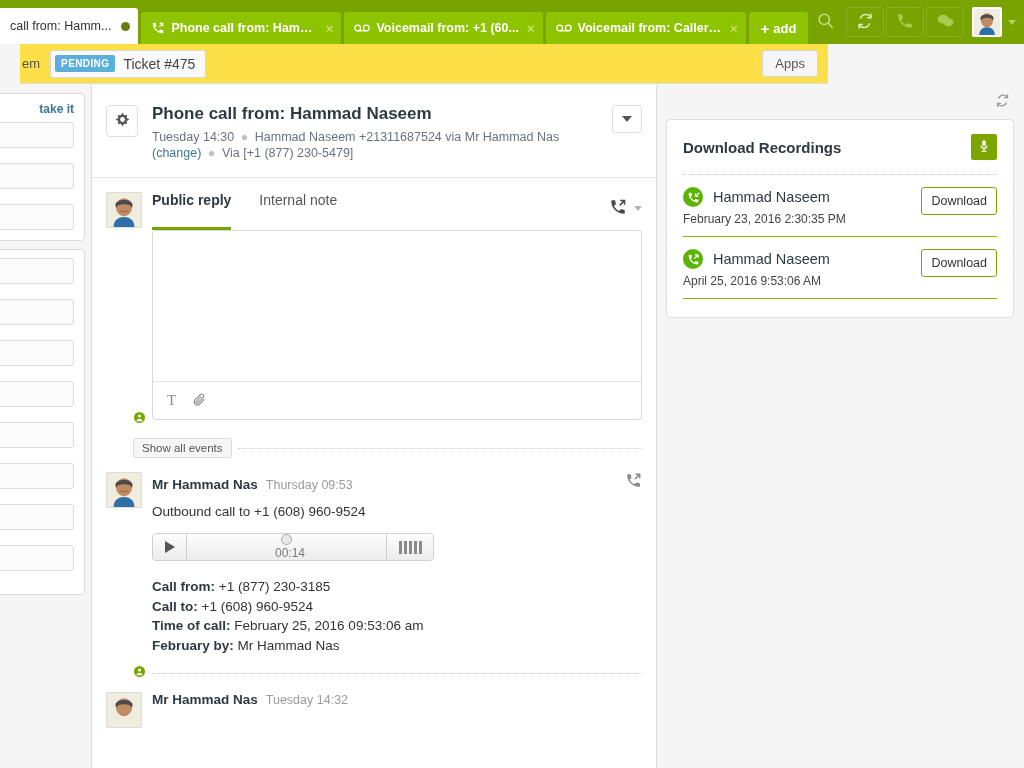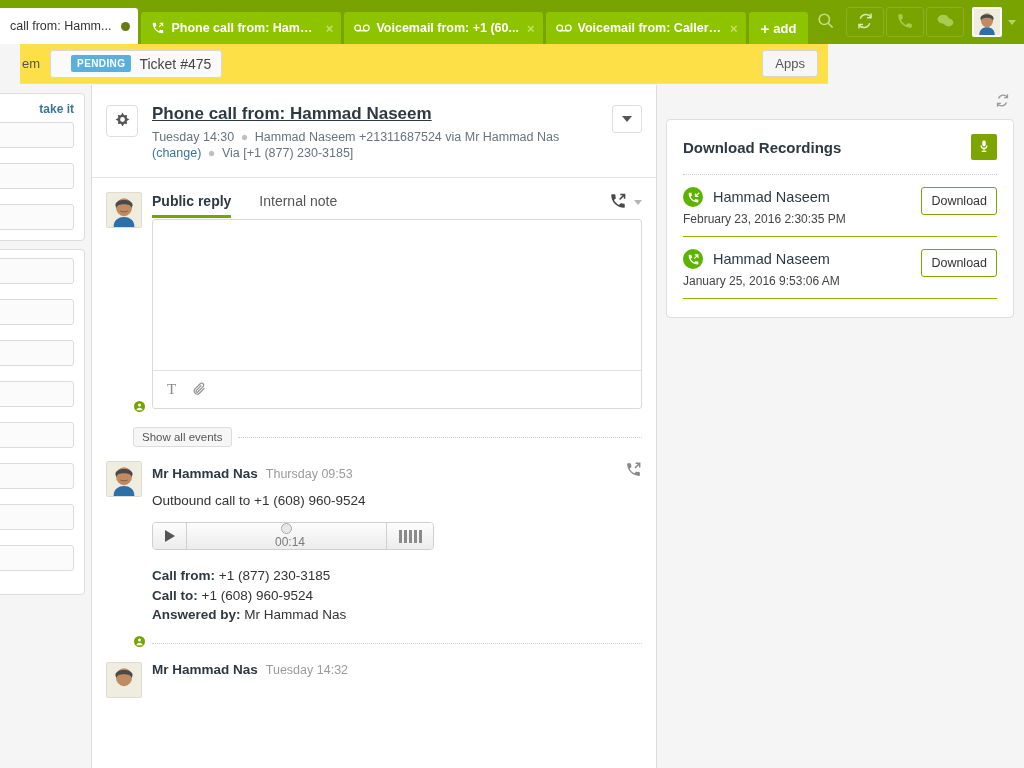--- a/index.html
+++ b/index.html
@@ -86,21 +86,21 @@
     background: #fde047;
     border-bottom: 1px solid #ddd;
     display: flex; align-items: center; margin-left: 20px;
   }
   .sub-left-cut {
     font-size: 13px; color: #555; padding-left: 2px; padding-right: 10px;
   }
   .ticket-chip {
     display: flex; align-items: center;
     border: 1px solid #d8d8d8; border-radius: 3px;
-    background: #fafafa; height: 28px; padding: 0 10px 0 20px;
+    background: #fafafa; height: 28px; padding: 0 10px 0 4px;
   }
   .pending-badge {
     background: #5bb0db; color: #fff;
     font-size: 10px; font-weight: bold; letter-spacing: .4px;
     padding: 3px 6px; border-radius: 2px; margin-right: 8px;
   }
   .ticket-num { font-size: 14px; color: #444; }
   .apps-btn {
     position: absolute; right: 10px; top: 6px;
     border: 1px solid #d4d4d4; border-radius: 3px;
@@ -142,21 +142,21 @@
     border-bottom: 1px solid #e4e4e4;
   }
   .gear-box {
     width: 32px; height: 32px; flex: 0 0 32px;
     border: 1px solid #dedede; border-radius: 4px; background: #fff;
     display: flex; align-items: center; justify-content: center;
     margin-right: 14px;
   }
   .ticket-title {
     font-size: 17px; font-weight: bold; color: #2f3941;
-    margin: 0 0 5px 0; line-height: 1.1; text-decoration: underline;
+    margin: 0 0 5px 0; line-height: 1.1;
   }
   .ticket-meta {
     font-size: 12.5px; color: #68737d; line-height: 1.3;
     max-width: 410px;
   }
   .ticket-meta .sep { color: #c0c0c0; padding: 0 3px; }
   .ticket-meta a { color: #3a7699; text-decoration: none; }
   .dd-box {
     margin-left: auto; width: 30px; height: 28px;
     border: 1px solid #dedede; border-radius: 3px; background: #fff;
@@ -179,21 +179,21 @@
   }
   .avatar-badge {
     position: absolute; bottom: -5px; right: -5px;
     width: 15px; height: 15px; border-radius: 50%;
     background: #77a500; border: 2px solid #fff;
     display: flex; align-items: center; justify-content: center;
   }
   .composer-body { flex: 1; min-width: 0; }
   .reply-tabs { display: flex; align-items: center; position: relative; }
   .reply-tab {
-    font-size: 14px; padding: 0 0 6px 0; margin-right: 28px;
+    font-size: 14px; padding: 0 0 19px 0; margin-right: 28px;
     color: #555; border-bottom: 3px solid transparent;
   }
   .reply-tab.active { color: #2f3941; font-weight: bold; border-bottom-color: #78a300; }
   .call-icon-head { margin-left: auto; display: flex; align-items: center; padding-bottom: 6px; }
   .caret-grey {
     width: 0; height: 0; margin-left: 7px;
     border-left: 4px solid transparent;
     border-right: 4px solid transparent;
     border-top: 5px solid #b5b5b5;
   }
@@ -451,21 +451,21 @@
       </span>
     </div>
     <div>
       <div class="ticket-title">Phone call from: Hammad Naseem</div>
       <div class="ticket-meta">
         <span>Tuesday 14:30</span>
         <span class="sep">●</span>
         <span>Hammad Naseem +21311687524 via Mr Hammad Nas</span>
         <a href="#">(change)</a>
         <span class="sep">●</span>
-        <span>Via [+1 (877) 230-3185]</span>
+        <span>Via [+1 (877) 230-5479]</span>
       </div>
     </div>
     <div class="dd-box">
       <span class="caret-dark"></span>
     </div>
   </div>
 
   <div class="composer">
     <div class="avatar-wrap">
       <div class="avatar">
@@ -570,21 +570,25 @@
         <div class="call-details">
           <div class="cd-row">
             <b>Call from:</b>
             <span>+1 (877) 230-3185</span>
           </div>
           <div class="cd-row">
             <b>Call to:</b>
             <span>+1 (608) 960-9524</span>
           </div>
           <div class="cd-row">
-            <b>Answered by:</b>
+            <b>Time of call:</b>
+            <span>February 25, 2016 09:53:06 am</span>
+          </div>
+          <div class="cd-row">
+            <b>February by:</b>
             <span>Mr Hammad Nas</span>
           </div>
         </div>
 
         <div class="divider-dotted"></div>
       </div>
     </div>
 
     <div class="event-cut">
       <div class="avatar-wrap">
@@ -654,18 +658,18 @@
       <div class="rec-left">
         <div class="rec-name-row">
           <span class="rec-phone-circle">
             <svg width="13" height="13" viewBox="0 0 24 24" fill="#fff">
               <path d="M6.6 10.8c1.4 2.8 3.8 5.1 6.6 6.6l2.2-2.2c.3-.3.7-.4 1-.2 1.1.4 2.4.6 3.6.6.6 0 1 .4 1 1V20c0 .6-.4 1-1 1C10.6 21 3 13.4 3 4c0-.6.4-1 1-1h3.5c.6 0 1 .4 1 1 0 1.3.2 2.5.6 3.6.1.3 0 .7-.2 1l-2.3 2.2z"></path>
               <path d="M14.5 2.4h6.8v6.8h-2.1V6.1l-5.2 5.2-1.6-1.6 5.2-5.2h-3.1V2.4z"></path>
             </svg>
           </span>
           <span class="rec-name">Hammad Naseem</span>
         </div>
-        <div class="rec-date">January 25, 2016 9:53:06 AM</div>
+        <div class="rec-date">April 25, 2016 9:53:06 AM</div>
       </div>
       <div class="dl-btn">Download</div>
     </div>
   </div>
 </div>
 
 </body></html>

